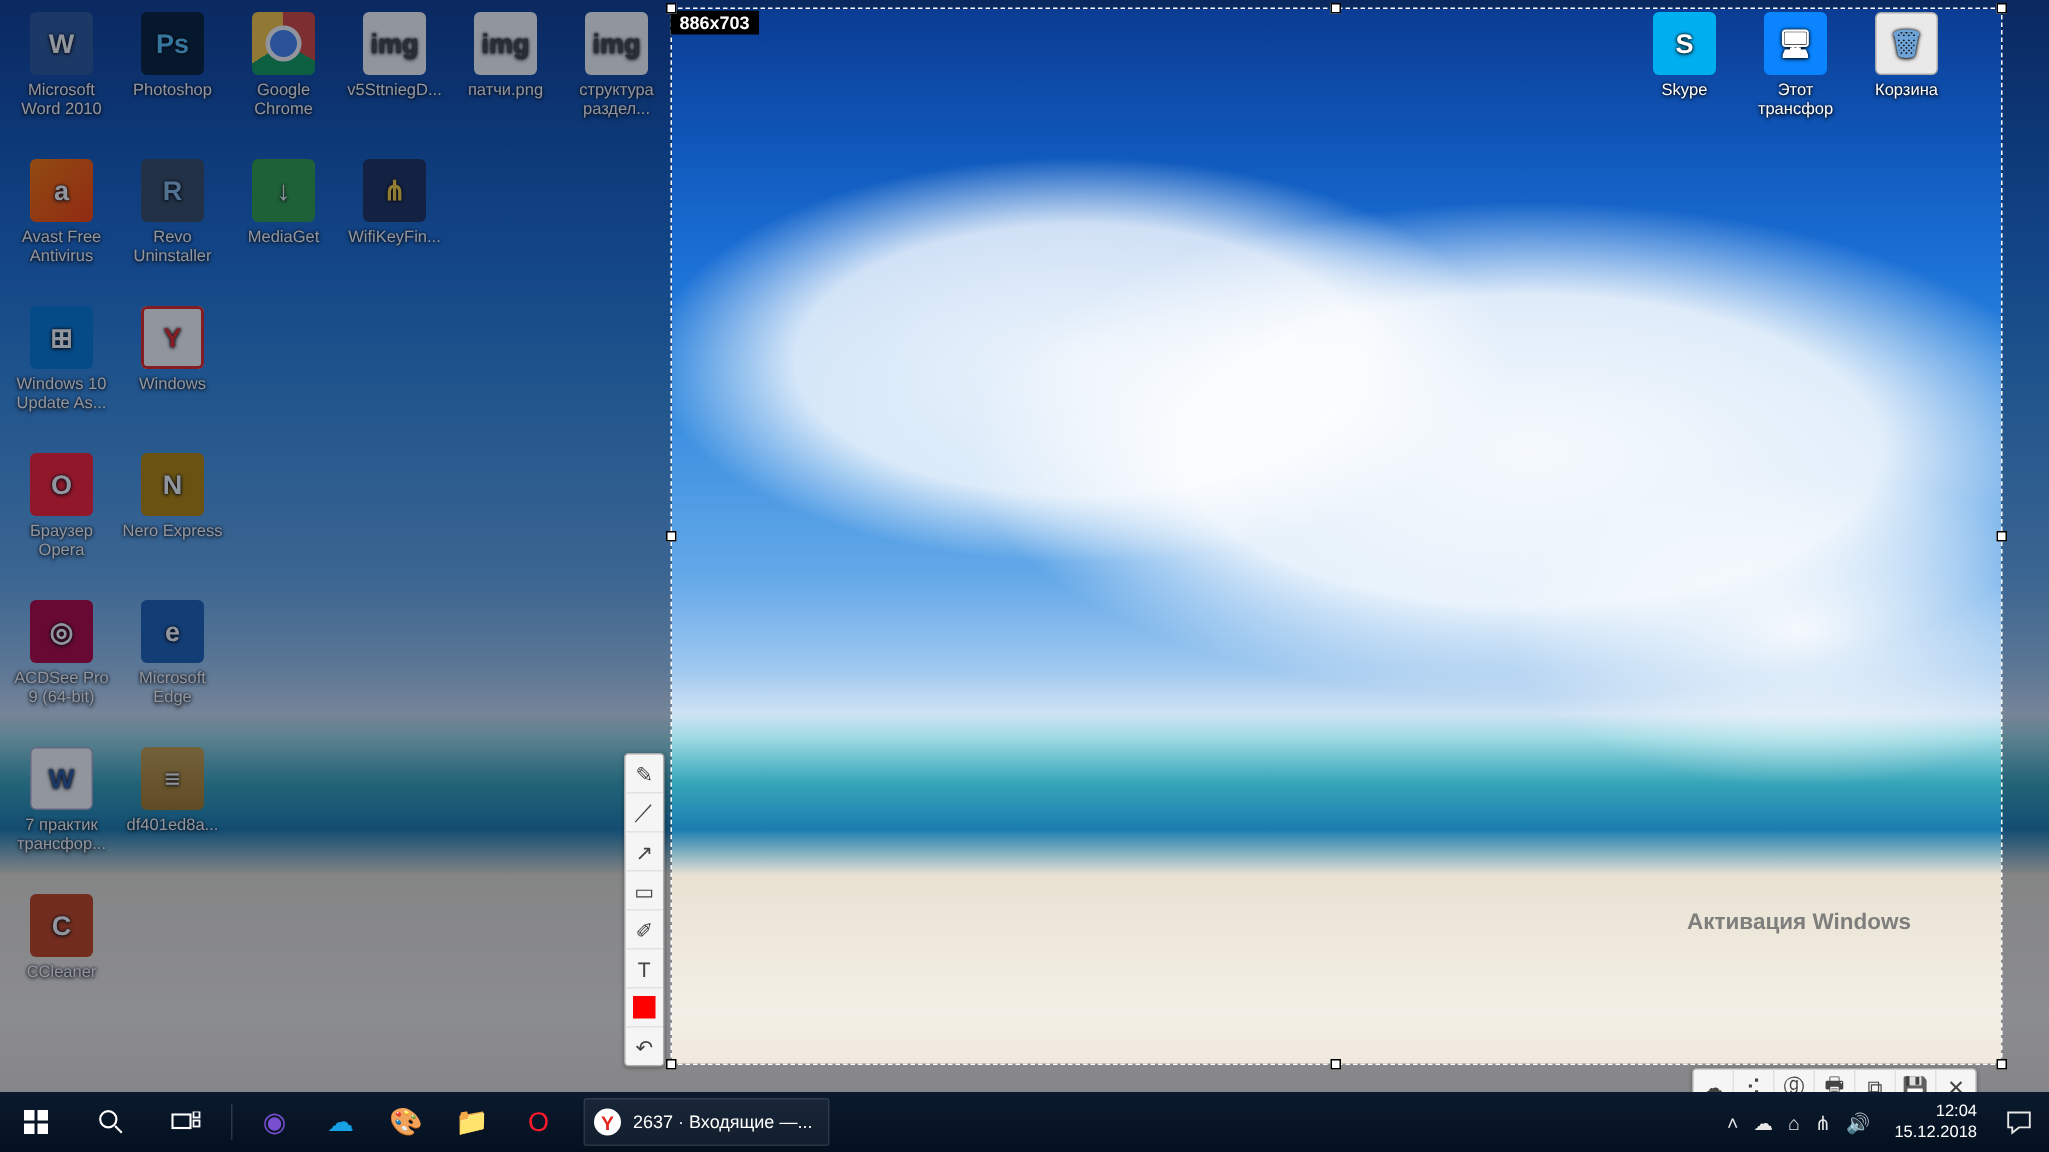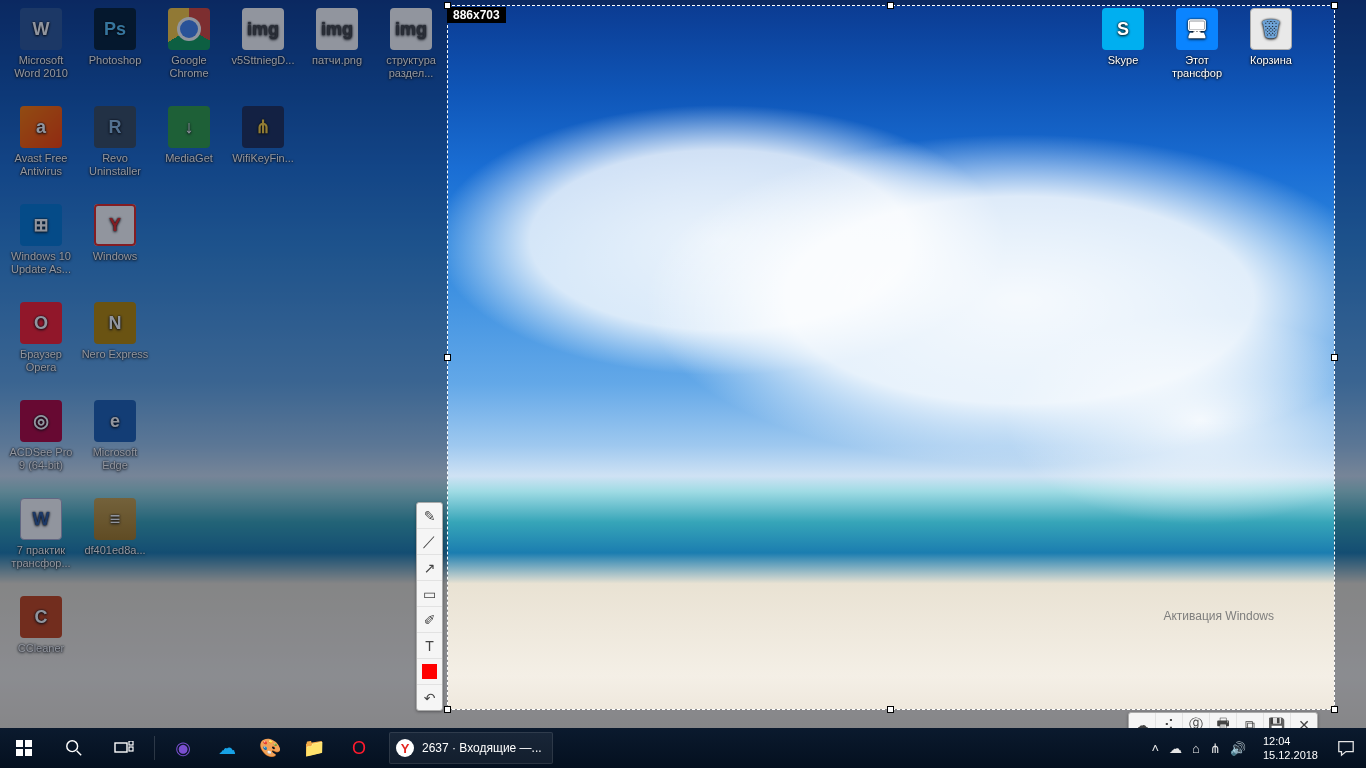--- a/index.html
+++ b/index.html
@@ -70,21 +70,21 @@
     radial-gradient(ellipse 260px 140px at 1200px 420px, rgba(255,255,255,.88) 0%, rgba(255,255,255,0) 75%),
     linear-gradient(to bottom,
       #0b3a90 0%, #0f56b8 12%, #1a6ed4 22%, #2d86de 32%,
       #63a8e8 50%, #9ec8ef 58%, #cfe2f4 62%, #9fdbe4 64%,
       #36a5b8 68%, #1b7db0 72%, #e9e2d3 76%, #f4efe6 88%,
       #e5dccd 100%);
 }
 
 
 .watermark { position:absolute; right:60px; bottom:86px; text-align:left; color:rgba(120,120,120,.85);}
-.watermark h3 { font-weight:400; font-size:12px; color:rgba(120,120,120,.95);}
+.watermark h3 { font-weight:700; font-size:15px; color:rgba(120,120,120,.95);}
 .watermark p  { font-size:13px; }
 
 
 .tool-palette { position:absolute; left:416px; top:502px; width:27px; background:#f5f5f5; border:1px solid #aaa; border-radius:3px; display:flex; flex-direction:column; box-shadow:0 1px 3px rgba(0,0,0,.35);}
 .tool-palette button { all:unset; width:25px; height:25px; display:flex; align-items:center; justify-content:center; color:#444; cursor:pointer; font-size:14px; border-bottom:1px solid #e2e2e2;}
 .tool-palette button:last-child { border-bottom:none; }
 .tool-palette .color-swatch { background:#ff0000; width:15px; height:15px; margin:5px auto; }
 
 
 .action-bar { position:absolute; left:1128px; top:712px; height:26px; background:#f5f5f5; border:1px solid #aaa; border-radius:3px; display:flex; box-shadow:0 1px 3px rgba(0,0,0,.35);}
@@ -95,21 +95,21 @@
 .taskbar { position:absolute; left:0; right:0; bottom:0; height:40px; background:linear-gradient(#0b1a2e,#04101f); display:flex; align-items:center; color:#fff; }
 .tb-left { display:flex; align-items:center; gap:2px; padding-left:0; }
 .tb-btn { width:48px; height:40px; display:flex; align-items:center; justify-content:center; font-size:16px; color:#fff; cursor:pointer; }
 .tb-sep { width:1px; height:24px; background:rgba(255,255,255,.15); margin:0 4px;}
 .tb-pinned { display:flex; align-items:center; }
 .tb-pinned .tb-btn { width:44px; }
 .tb-task { height:32px; margin-left:6px; padding:0 10px 0 6px; border-radius:2px; display:flex; align-items:center; gap:8px; background:rgba(255,255,255,.06); border:1px solid rgba(255,255,255,.1); font-size:12px; cursor:pointer;}
 .tb-task .dot { width:18px;height:18px;border-radius:50%;background:#fff;color:#e52620;font-weight:700;display:flex;align-items:center;justify-content:center;font-size:13px;}
 .tb-right { margin-left:auto; display:flex; align-items:center; }
 .tray { display:flex; align-items:center; gap:10px; padding:0 8px; font-size:13px; color:#e6e6e6;}
-.clock { text-align:left; line-height:14px; font-size:11px; padding:0 8px; }
+.clock { text-align:right; line-height:14px; font-size:11px; padding:0 8px; }
 .ac-center { width:40px; height:40px; display:flex; align-items:center; justify-content:center; cursor:pointer;}
 .tb-ico { width:18px; height:18px; display:flex; align-items:center; justify-content:center; }
 
 svg { display:block; }
 </style>
 </head>
 <body>
 
 <div class="wallpaper"></div>
 

